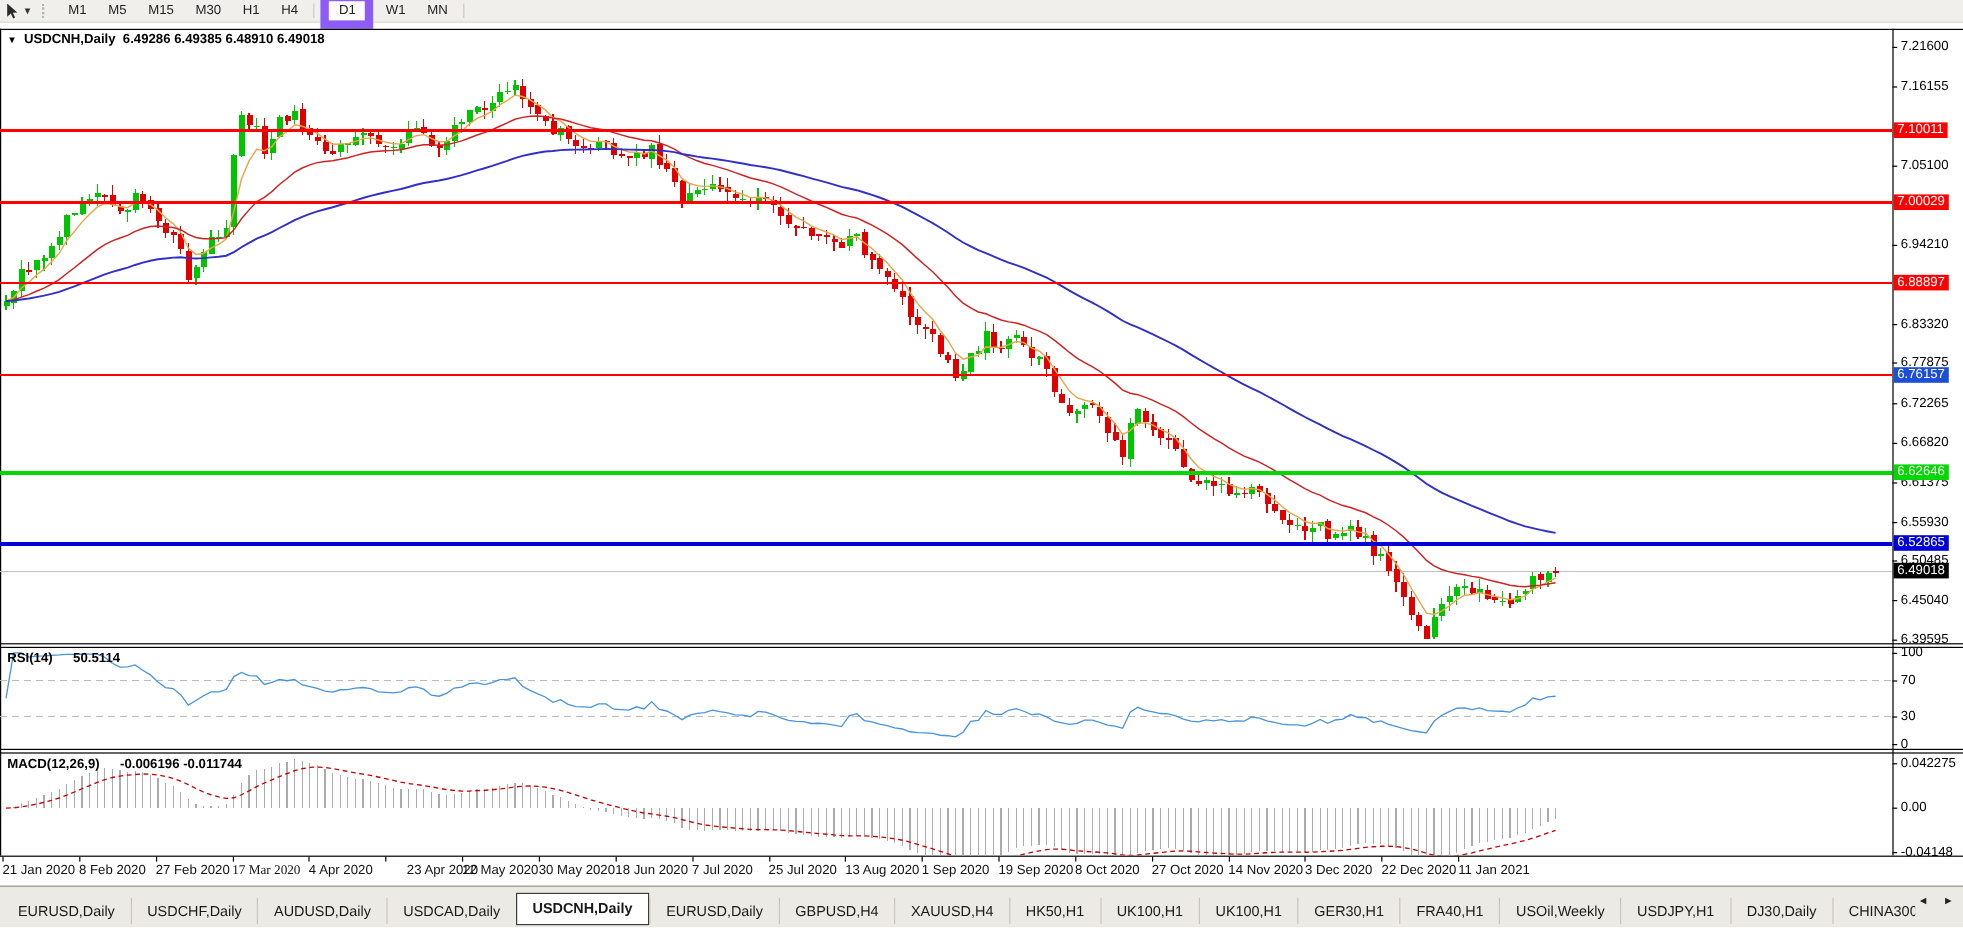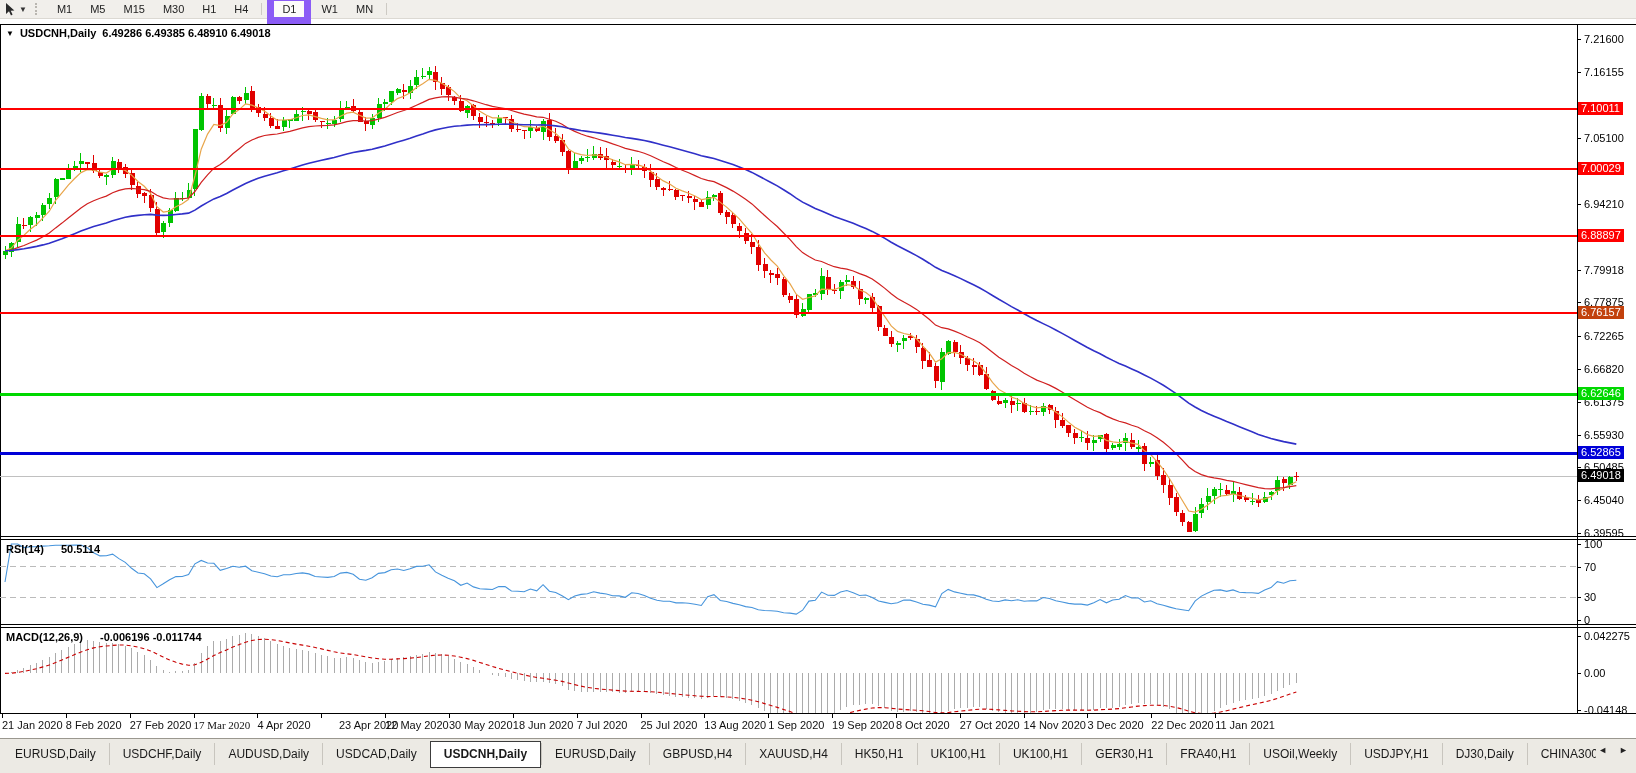--- a/index.html
+++ b/index.html
@@ -21,21 +21,21 @@
   .chart-title{position:absolute;left:6px;top:27px;font-size:11px;font-weight:700;color:#000;display:flex;gap:6px;align-items:center}
   .collapse{font-size:8px;font-weight:400}
   .ind-title{position:absolute;left:6px;font-size:11px;font-weight:700;color:#000;display:flex;gap:17px}
   .axis-label{position:absolute;left:1584px;font-size:11px;line-height:12px;height:12px;color:#000;white-space:nowrap}
   .axis-tick{position:absolute;left:1577px;width:4px;height:1px;background:#000}
   .price-badge{position:absolute;left:1578px;font-size:11px;line-height:13px;height:13px;padding:0 3px;color:#fff;white-space:nowrap}
   .date-label{position:absolute;top:719px;font-size:11px;color:#111;white-space:nowrap}
   .date-tick{position:absolute;top:714px;width:1px;height:4px;background:#000}
   
   .tabbar{position:absolute;left:0;top:738px;width:1636px;height:35px;background:#eceae4;border-top:1px solid #9a978f}
-  .tabstrip{position:absolute;left:2px;top:0;width:1594px;height:35px;display:flex;align-items:flex-start;overflow:hidden}
+  .tabstrip{position:absolute;left:2px;top:0;width:1594px;height:35px;display:flex;align-items:center;overflow:hidden}
   .tab{margin-top:4px;height:22px;line-height:22px;padding:0 13px;font-size:12px;color:#1a1a1a;
        border-left:1px solid #c8c5be;white-space:nowrap;cursor:default}
   .tab:first-child{border-left:none}
   .tab.active{background:#fff;border:1px solid #3c3c3c;font-weight:700;height:25px;line-height:25px;margin-top:2px}
   .tab-scroll{position:absolute;right:2px;top:6px;display:flex;gap:12px;font-size:9px;color:#222;padding:0 6px;align-items:center}
   .tab-scroll span{cursor:default}
 </style>
 </head>
 <body>
 
@@ -727,41 +727,41 @@
   <div id="price-axis">
       <div class="axis-tick" style="top:39px"></div>
       <div class="axis-label" style="top:33px">7.21600</div>
       <div class="axis-tick" style="top:72px"></div>
       <div class="axis-label" style="top:66px">7.16155</div>
       <div class="axis-tick" style="top:138px"></div>
       <div class="axis-label" style="top:132px">7.05100</div>
       <div class="axis-tick" style="top:204px"></div>
       <div class="axis-label" style="top:198px">6.94210</div>
       <div class="axis-tick" style="top:270px"></div>
-      <div class="axis-label" style="top:264px">7.79918</div>
+      <div class="axis-label" style="top:264px">6.83320</div>
       <div class="axis-tick" style="top:302px"></div>
       <div class="axis-label" style="top:296px">6.77875</div>
       <div class="axis-tick" style="top:336px"></div>
       <div class="axis-label" style="top:330px">6.72265</div>
       <div class="axis-tick" style="top:369px"></div>
       <div class="axis-label" style="top:363px">6.66820</div>
       <div class="axis-tick" style="top:402px"></div>
       <div class="axis-label" style="top:396px">6.61375</div>
       <div class="axis-tick" style="top:435px"></div>
       <div class="axis-label" style="top:429px">6.55930</div>
       <div class="axis-tick" style="top:467px"></div>
       <div class="axis-label" style="top:461px">6.50485</div>
       <div class="axis-tick" style="top:500px"></div>
       <div class="axis-label" style="top:494px">6.45040</div>
       <div class="axis-tick" style="top:533px"></div>
       <div class="axis-label" style="top:527px">6.39595</div>
       <div class="price-badge" style="top:102px;background:#FF0000">7.10011</div>
       <div class="price-badge" style="top:162px;background:#FF0000">7.00029</div>
       <div class="price-badge" style="top:229px;background:#FF0000">6.88897</div>
-      <div class="price-badge" style="top:306px;background:#c2410c">6.76157</div>
+      <div class="price-badge" style="top:306px;background:#1d4ed8">6.76157</div>
       <div class="price-badge" style="top:387px;background:#00D800">6.62646</div>
       <div class="price-badge" style="top:446px;background:#0000D8">6.52865</div>
       <div class="price-badge" style="top:469px;background:#000">6.49018</div>
       <div class="axis-tick" style="top:544px"></div>
       <div class="axis-label" style="top:538px">100</div>
       <div class="axis-tick" style="top:567px"></div>
       <div class="axis-label" style="top:561px">70</div>
       <div class="axis-tick" style="top:597px"></div>
       <div class="axis-label" style="top:591px">30</div>
       <div class="axis-tick" style="top:620px"></div>

